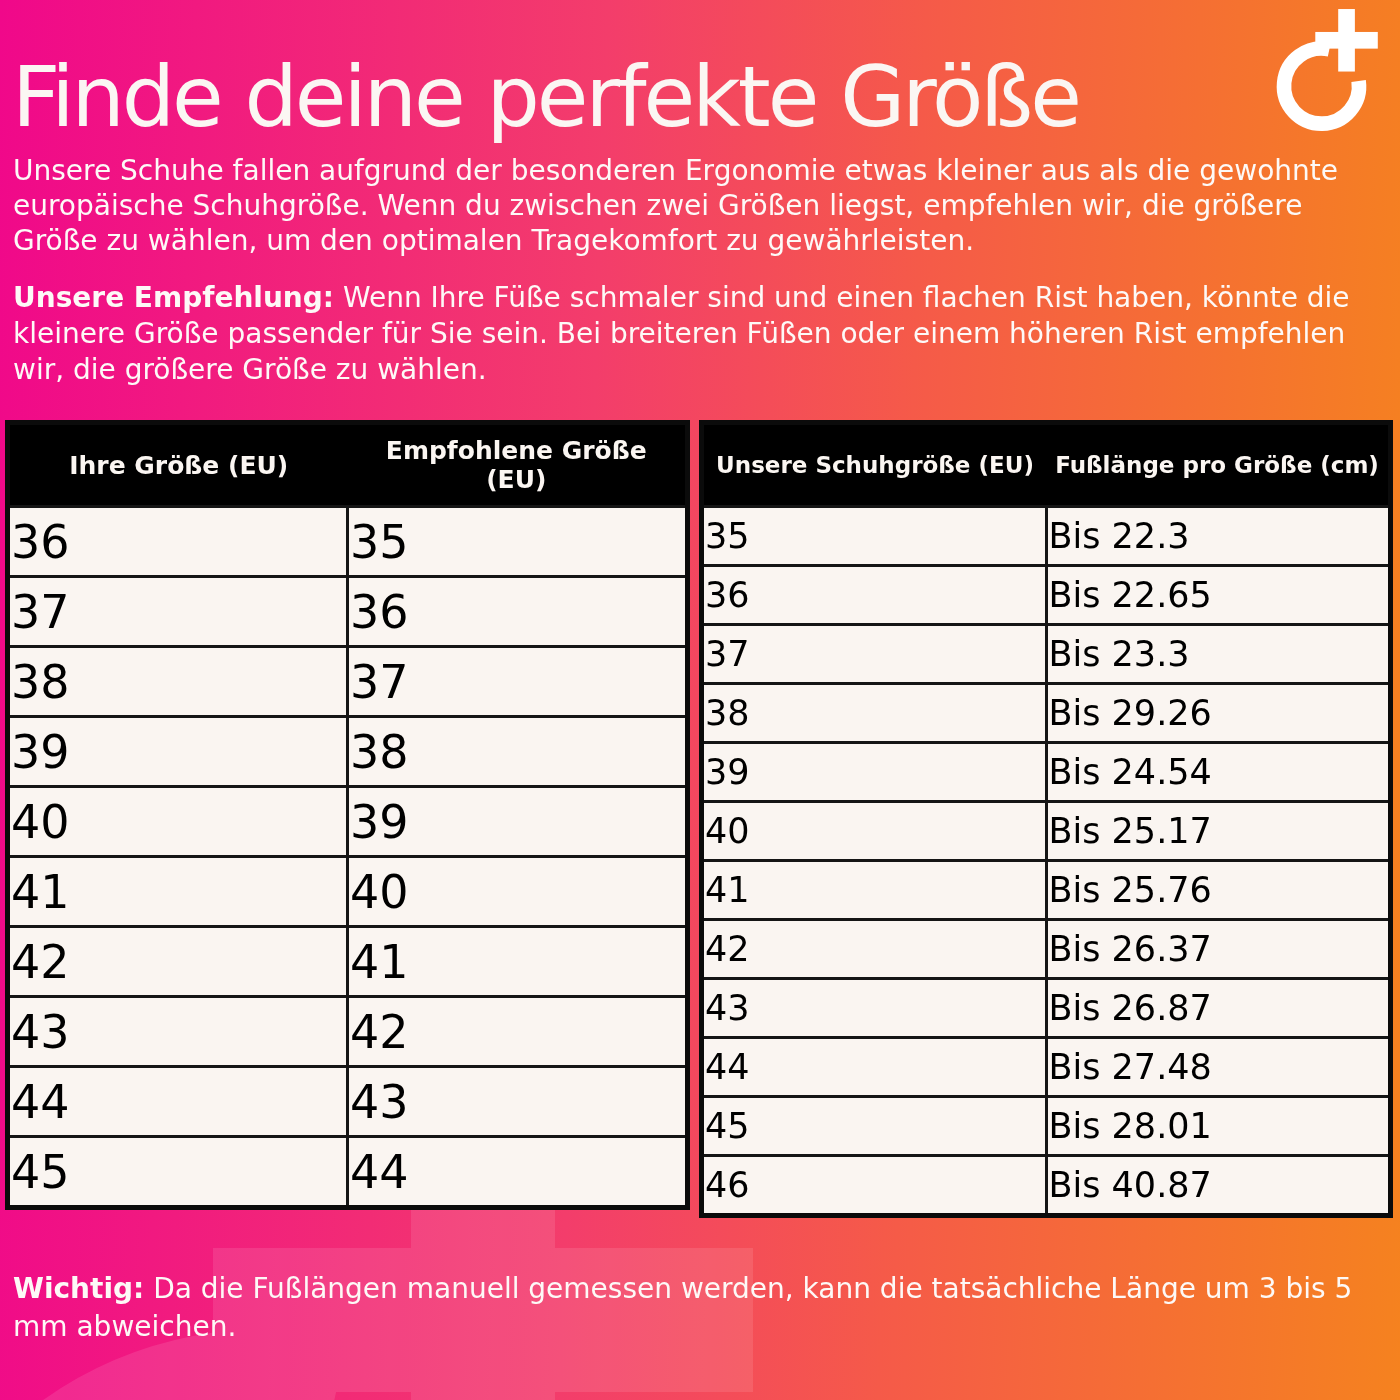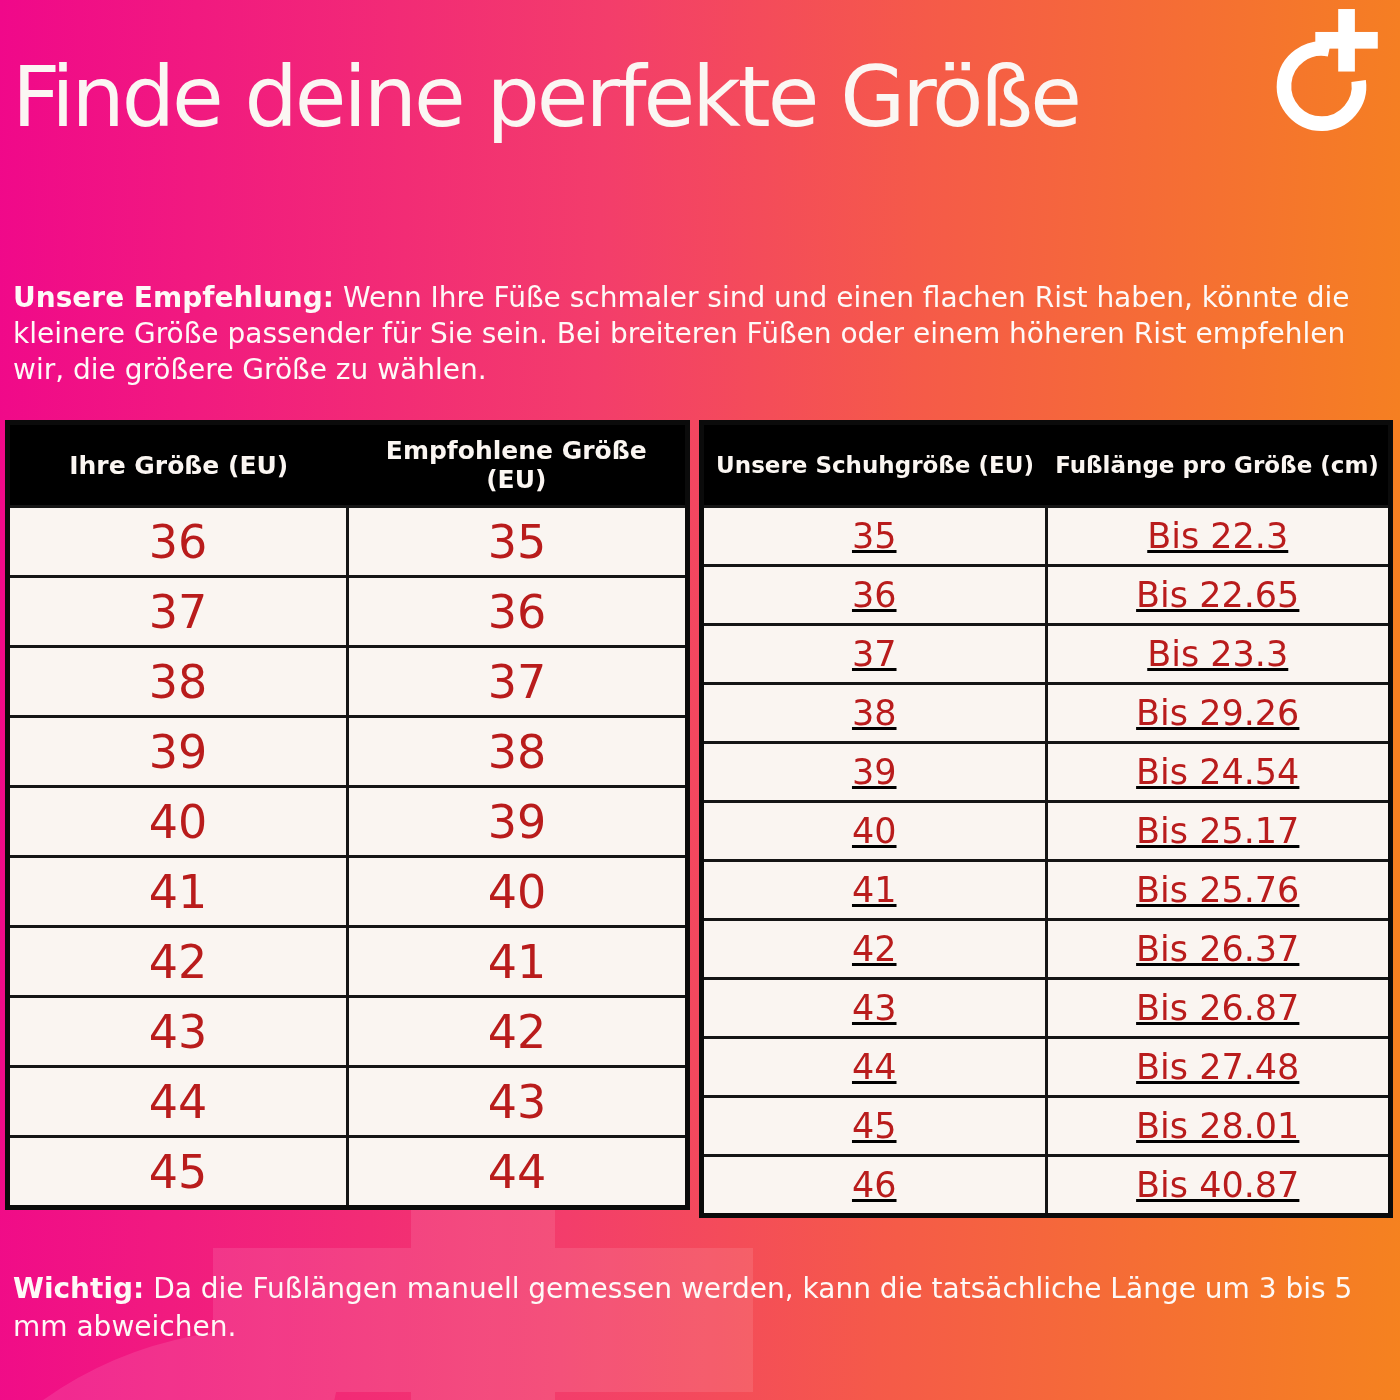--- a/index.html
+++ b/index.html
@@ -89,30 +89,29 @@
     background: #000000;
     color: #fbf6f2;
     font-weight: 700;
     height: 80px;
     text-align: center;
     padding: 0 4px;
   }
   .guide-table td {
     border: 3px solid #151515;
     background: #faf5f1;
-    color: #b91c1c;
-    text-align: center;
+    color: #000000;
     vertical-align: middle;
   }
 
   #size-table  { left: 5px;   top: 420px; width: 685px; }
   #size-table th { font-size: 25px; }
   #size-table td { height: 65px; font-size: 46px; }
 
-  #length-table { left: 699px; top: 420px; width: 694px; text-decoration: underline; }
+  #length-table { left: 699px; top: 420px; width: 694px; }
   #length-table th { font-size: 23px; }
   #length-table td { height: 54px; font-size: 35px; }
 </style>
 </head>
 <body>
 
 <div class="canvas">
 
   <svg class="watermark" viewBox="0 0 120 120" xmlns="http://www.w3.org/2000/svg" aria-hidden="true">
     <path d="M 68.5 39.8 A 36 36 0 1 0 96.6 70" fill="none" stroke="#ffffff" stroke-width="14"></path>
@@ -121,20 +120,21 @@
   </svg>
 
   <h1 class="title">Finde deine perfekte Größe</h1>
 
   <svg class="logo" viewBox="0 0 120 120" xmlns="http://www.w3.org/2000/svg" aria-hidden="true">
     <path d="M 68.5 39.8 A 36 36 0 1 0 96.6 70" fill="none" stroke="#ffffff" stroke-width="14"></path>
     <rect x="77" y="1" width="16" height="60" fill="#ffffff"></rect>
     <rect x="55" y="23" width="60" height="16" fill="#ffffff"></rect>
   </svg>
 
+  <p class="intro">Unsere Schuhe fallen aufgrund der besonderen Ergonomie etwas kleiner aus als die gewohnte europäische Schuhgröße. Wenn du zwischen zwei Größen liegst, empfehlen wir, die größere Größe zu wählen, um den optimalen Tragekomfort zu gewährleisten.</p>
 
   <p class="recommendation"><strong>Unsere Empfehlung:</strong><span> Wenn Ihre Füße schmaler sind und einen flachen Rist haben, könnte die kleinere Größe passender für Sie sein. Bei breiteren Füßen oder einem höheren Rist empfehlen wir, die größere Größe zu wählen.</span></p>
 
   <table class="guide-table" id="size-table">
     <thead>
       <tr>
         <th>Ihre Größe (EU)</th>
         <th>Empfohlene Größe (EU)</th>
       </tr>
     </thead>

